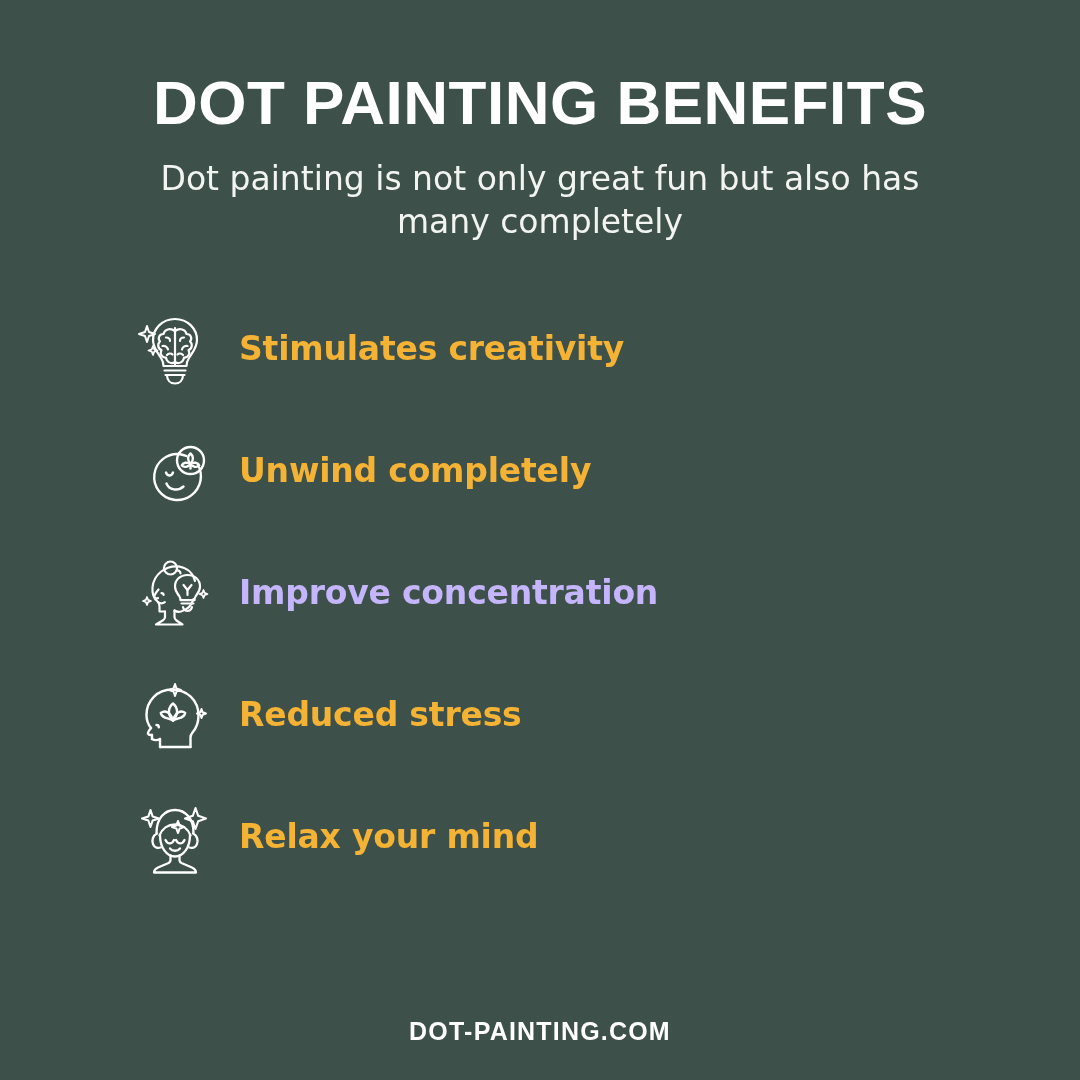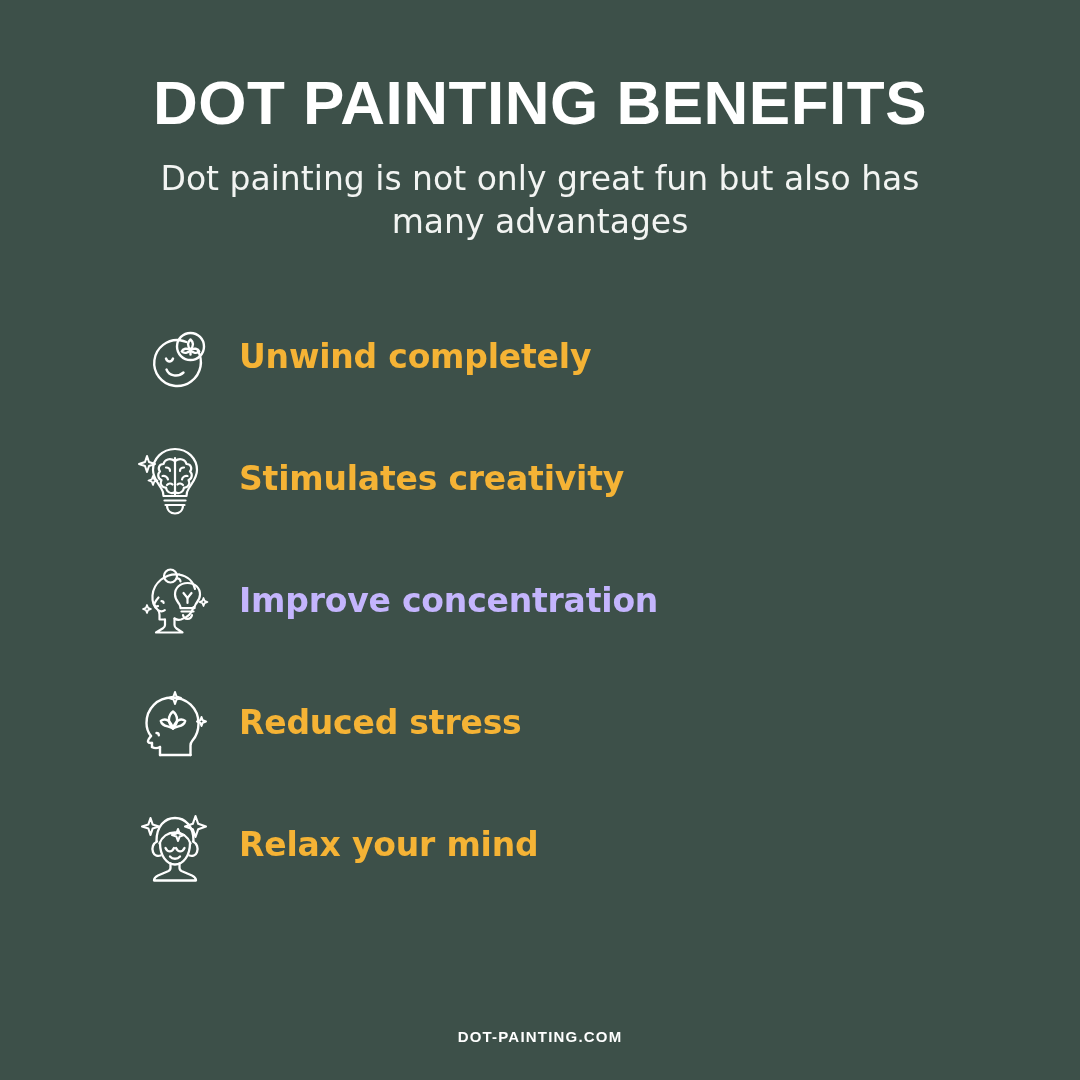--- a/index.html
+++ b/index.html
@@ -16,21 +16,20 @@
   }
   .poster {
     position: relative;
     width: 1080px;
     height: 1080px;
     background: #3d5049;
     box-sizing: border-box;
     display: flex;
     flex-direction: column;
     align-items: center;
-    gap: 8px;
   }
 
   
   .header {
     width: 100%;
     text-align: center;
     padding-top: 72px;
   }
   .poster-title {
     color: #ffffff;
@@ -96,35 +95,64 @@
     position: absolute;
     left: 0;
     right: 0;
     bottom: 34px;
     text-align: center;
   }
   .footer-url {
     color: #ffffff;
     font-family: "Liberation Sans", sans-serif;
     font-weight: bold;
-    font-size: 15px;
+    font-size: 25px;
     letter-spacing: 1.2px;
   }
 </style>
 </head>
 <body style="background: rgb(61, 80, 73);">
 
 <div class="poster" style="background: rgb(61, 80, 73);">
 
   <div class="header">
     <h1 class="poster-title" style="color: rgb(255, 255, 255);">DOT PAINTING BENEFITS</h1>
-    <p class="poster-subtitle" style="color: rgb(242, 244, 242);">Dot painting is not only great fun but also has many advantages</p>
+    <p class="poster-subtitle" style="color: rgb(242, 244, 242);">Dot painting is not only great fun but also has many completely</p>
   </div>
 
   <div class="benefits">
+
+    <div class="benefit-row">
+      <span class="benefit-icon">
+        <svg viewBox="0 0 80 80" fill="none" stroke="#ffffff" stroke-width="2.2" stroke-linecap="round" stroke-linejoin="round">
+
+          <path d="M40 10 C53 10 62 20 62 31 C62 39 57 44 54 49 C52 52 51.5 55 51.5 57 L28.5 57 C28.5 55 28 52 26 49 C23 44 18 39 18 31 C18 20 27 10 40 10 Z"></path>
+
+          <path d="M29.5 61.5 L50.5 61.5"></path>
+          <path d="M30.5 66 L49.5 66"></path>
+          <path d="M32 66 C32 71.5 35.5 74.5 40 74.5 C44.5 74.5 48 71.5 48 66"></path>
+
+          <path d="M40 19 L40 57"></path>
+
+          <path d="M40 22 C35 18.5 29.5 20.5 28.5 25 C24 25 22.5 29.5 25 32.5 C22 35 23 40 26.5 41 C24.5 44.5 27 49 31 48.5 C31.5 53 36 55.5 40 53"></path>
+          <path d="M31 28.5 C33.5 28.5 35 30 35 32"></path>
+          <path d="M27.5 37 C30 36.5 32.5 38 33 40.5"></path>
+          <path d="M32 46 C33.5 44.5 36 44 37.5 45.5"></path>
+
+          <path d="M40 22 C45 18.5 50.5 20.5 51.5 25 C56 25 57.5 29.5 55 32.5 C58 35 57 40 53.5 41 C55.5 44.5 53 49 49 48.5 C48.5 53 44 55.5 40 53"></path>
+          <path d="M49 28.5 C46.5 28.5 45 30 45 32"></path>
+          <path d="M52.5 37 C50 36.5 47.5 38 47 40.5"></path>
+          <path d="M48 46 C46.5 44.5 44 44 42.5 45.5"></path>
+
+          <path d="M12 17 L14 23 L20 25 L14 27 L12 33 L10 27 L4 25 L10 23 Z" stroke-width="2"></path>
+          <path d="M18 37 L19.2 40.3 L22.5 41.5 L19.2 42.7 L18 46 L16.8 42.7 L13.5 41.5 L16.8 40.3 Z" stroke-width="1.8"></path>
+        </svg>
+      </span>
+      <span class="benefit-label" style="color: rgb(245, 179, 53);">Stimulates creativity</span>
+    </div>
 
     <div class="benefit-row">
       <span class="benefit-icon">
         <svg viewBox="0 0 80 80" fill="none" stroke="#ffffff" stroke-width="2.4" stroke-linecap="round" stroke-linejoin="round">
 
           <path d="M63 34 C65.5 38.5 66.5 44 65.5 49.5 C63.2 62 51.5 70.5 39 68.8
                    C26.5 67.1 17.8 55.6 19.4 43.1 C21 30.6 32.5 21.7 45 23.2
                    C47.3 23.5 49.4 24.1 51.4 25"></path>
 
           <path d="M31 41.5 C32.5 45.5 36.5 45.5 38 41.5"></path>
@@ -133,49 +161,20 @@
 
           <circle cx="55.5" cy="29.5" r="13.5"></circle>
 
           <path d="M55.5 22.5 C58.5 25 59 29 55.5 32.5 C52 29 52.5 25 55.5 22.5 Z"></path>
           <path d="M55.5 33 C52 30.8 47.8 31.5 46.8 34.5 C49 36.8 53.2 36.2 55.5 33 Z"></path>
           <path d="M55.5 33 C59 30.8 63.2 31.5 64.2 34.5 C62 36.8 57.8 36.2 55.5 33 Z"></path>
           <path d="M55.5 33 L55.5 37.5"></path>
         </svg>
       </span>
       <span class="benefit-label" style="color: rgb(245, 179, 53);">Unwind completely</span>
-    </div>
-
-    <div class="benefit-row">
-      <span class="benefit-icon">
-        <svg viewBox="0 0 80 80" fill="none" stroke="#ffffff" stroke-width="2.2" stroke-linecap="round" stroke-linejoin="round">
-
-          <path d="M40 10 C53 10 62 20 62 31 C62 39 57 44 54 49 C52 52 51.5 55 51.5 57 L28.5 57 C28.5 55 28 52 26 49 C23 44 18 39 18 31 C18 20 27 10 40 10 Z"></path>
-
-          <path d="M29.5 61.5 L50.5 61.5"></path>
-          <path d="M30.5 66 L49.5 66"></path>
-          <path d="M32 66 C32 71.5 35.5 74.5 40 74.5 C44.5 74.5 48 71.5 48 66"></path>
-
-          <path d="M40 19 L40 57"></path>
-
-          <path d="M40 22 C35 18.5 29.5 20.5 28.5 25 C24 25 22.5 29.5 25 32.5 C22 35 23 40 26.5 41 C24.5 44.5 27 49 31 48.5 C31.5 53 36 55.5 40 53"></path>
-          <path d="M31 28.5 C33.5 28.5 35 30 35 32"></path>
-          <path d="M27.5 37 C30 36.5 32.5 38 33 40.5"></path>
-          <path d="M32 46 C33.5 44.5 36 44 37.5 45.5"></path>
-
-          <path d="M40 22 C45 18.5 50.5 20.5 51.5 25 C56 25 57.5 29.5 55 32.5 C58 35 57 40 53.5 41 C55.5 44.5 53 49 49 48.5 C48.5 53 44 55.5 40 53"></path>
-          <path d="M49 28.5 C46.5 28.5 45 30 45 32"></path>
-          <path d="M52.5 37 C50 36.5 47.5 38 47 40.5"></path>
-          <path d="M48 46 C46.5 44.5 44 44 42.5 45.5"></path>
-
-          <path d="M12 17 L14 23 L20 25 L14 27 L12 33 L10 27 L4 25 L10 23 Z" stroke-width="2"></path>
-          <path d="M18 37 L19.2 40.3 L22.5 41.5 L19.2 42.7 L18 46 L16.8 42.7 L13.5 41.5 L16.8 40.3 Z" stroke-width="1.8"></path>
-        </svg>
-      </span>
-      <span class="benefit-label" style="color: rgb(245, 179, 53);">Stimulates creativity</span>
     </div>
 
     <div class="benefit-row">
       <span class="benefit-icon">
         <svg viewBox="0 0 80 80" fill="none" stroke="#ffffff" stroke-width="2.2" stroke-linecap="round" stroke-linejoin="round">
 
           <path d="M44 13.5 C30 12 18.5 22 17.5 34.5 C17 41.5 19.5 46 22.5 48.5
                    C24 49.8 24.5 51 24.5 53.5 L24.5 58.5 L30 58.5"></path>
           <path d="M30 58.5 L30 64 C30 65.5 29.2 66.5 28 67.2 L21 71.5 L47.5 71.5 L41.5 67.5
                    C40.3 66.7 39.5 65.6 39.5 64 L39.5 57.5"></path>

